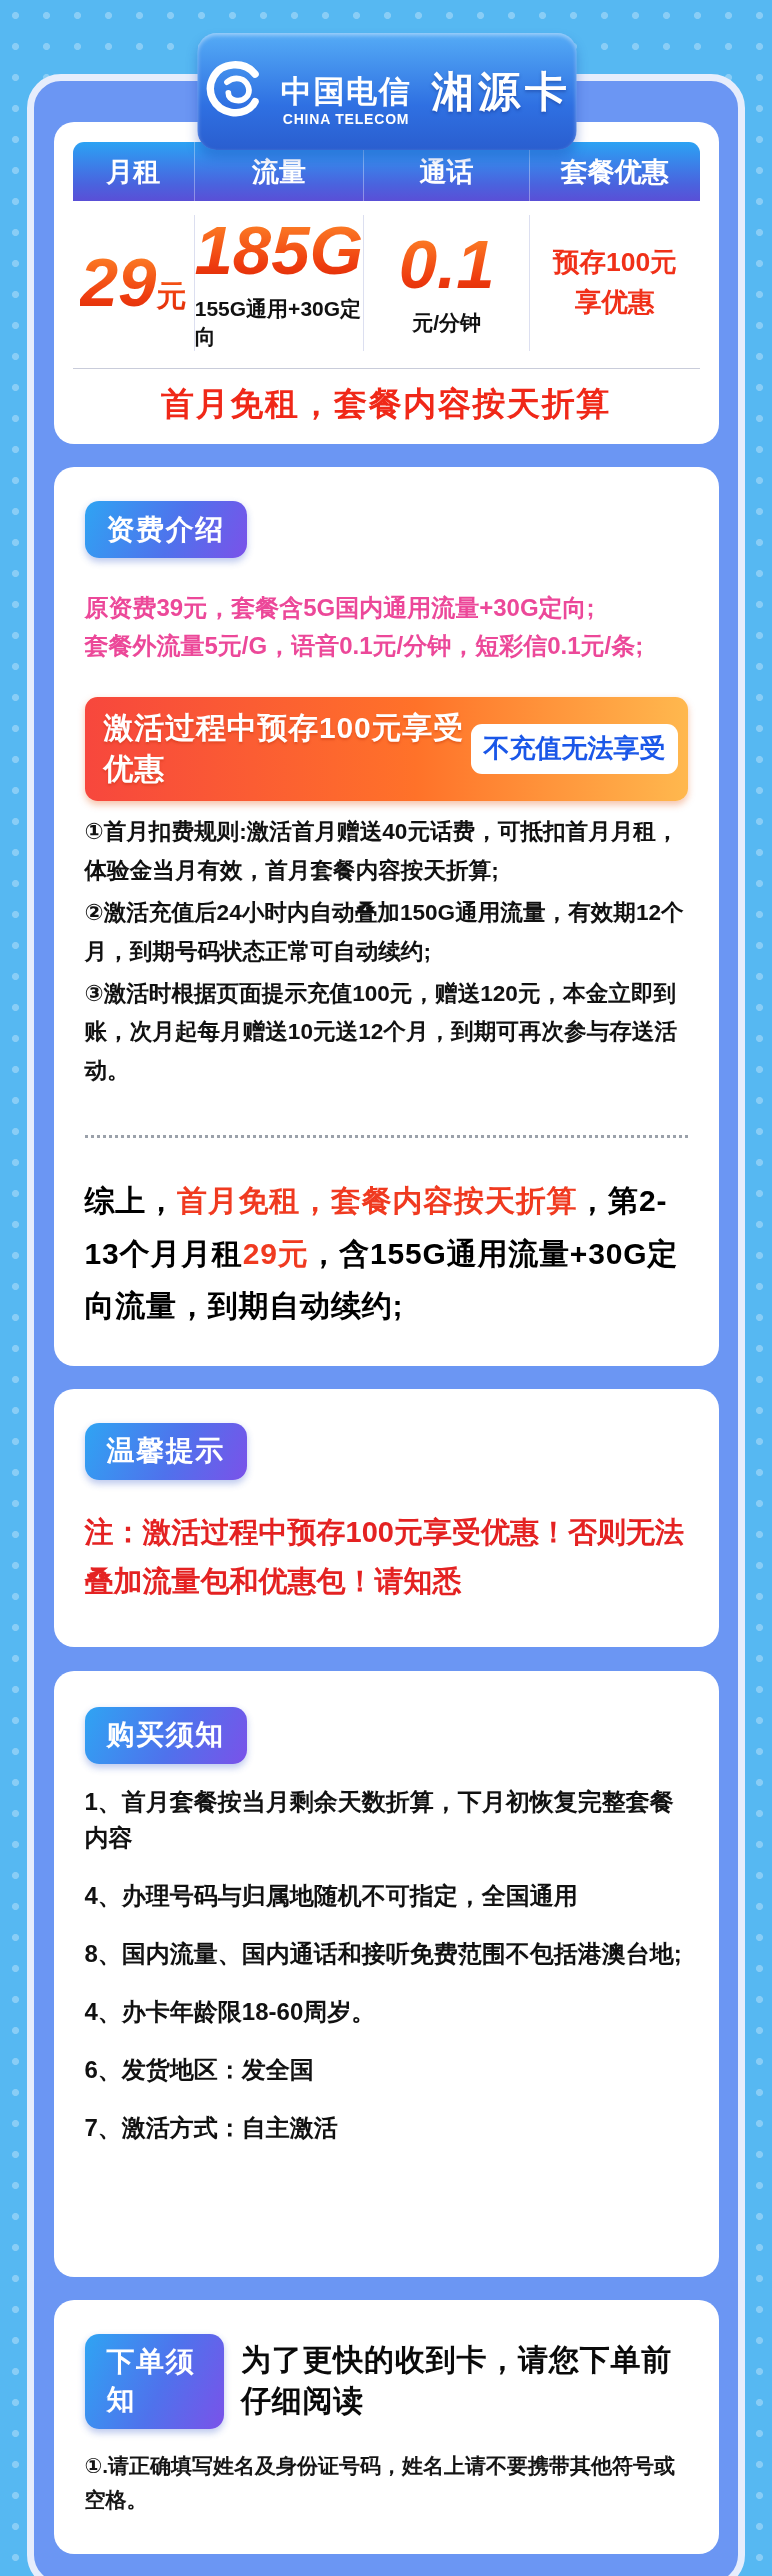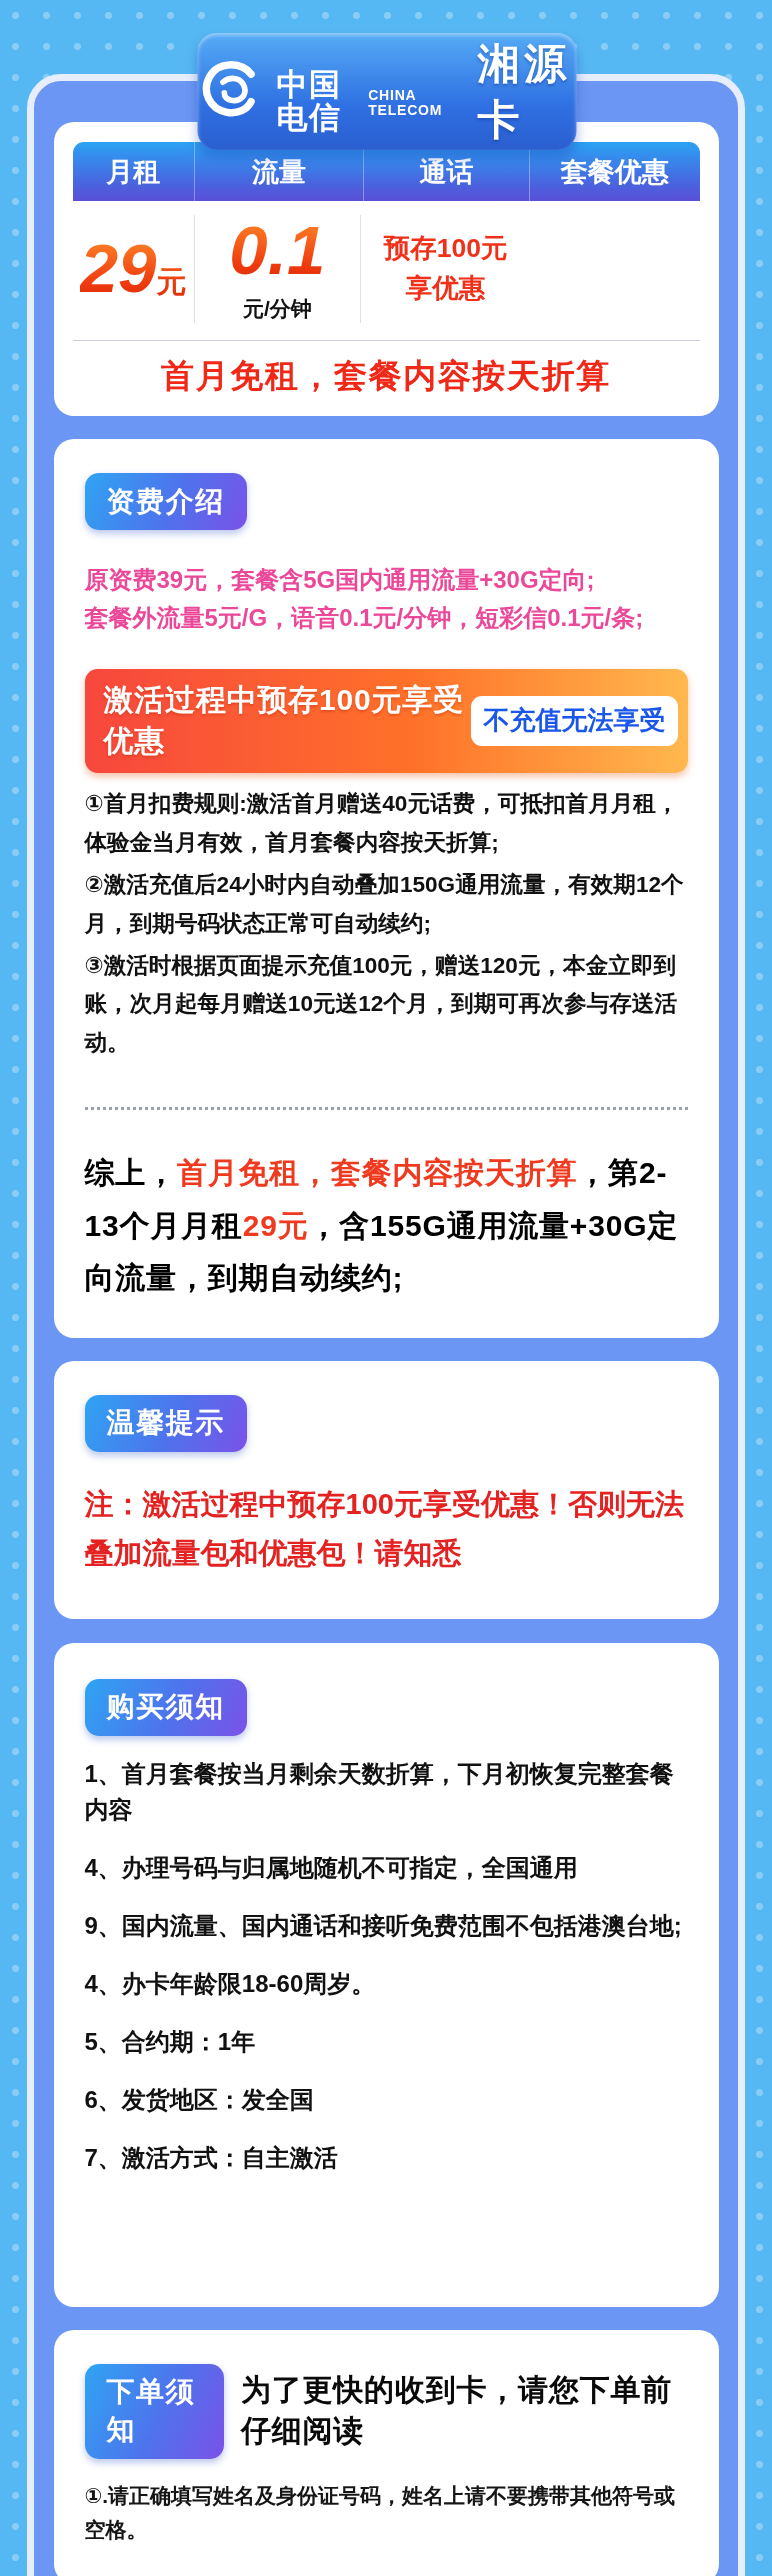--- a/index.html
+++ b/index.html
@@ -14,21 +14,21 @@
   
   .header-badge {
     position:absolute; top:33px; left:50%; transform:translateX(-50%);
     width:379px; height:117px; z-index:5;
     background:linear-gradient(180deg,#55ACF6 0%,#2F70E2 62%,#2A5ECF 100%);
     border-radius:19px;
     box-shadow:0 7.8px 11px rgba(30,70,180,.35), inset 0 2.3px 4.7px rgba(255,255,255,.45);
     display:flex; align-items:center; justify-content:center; gap:12.5px; color:#fff;
   }
   .logo-svg { width:67px; height:67px; flex:0 0 auto; }
-  .brand-col { display:flex; flex-direction:row; align-items:center; line-height:1.05;margin-top:20px; }
+  .brand-col { display:flex; flex-direction:column; align-items:center; line-height:1.05;margin-top:20px; }
   .brand-cn { font-size:31px; font-weight:800; letter-spacing:1.6px; }
   .brand-en { font-size:14px; font-weight:700; letter-spacing:0.8px; margin-top:3.1px; }
   .product-name { font-size:42px; font-weight:900; letter-spacing:4.7px; margin-left:7.8px;
     text-shadow:0 2.3px 3.1px rgba(20,50,140,.45); }
   
   .container {
     position:absolute; top:74px; left:27px; width:718px;
     border:7px solid #E6EDFC; border-radius:34px;
     background:#6B96F3; padding:41px 19.5px 28px;
   }
@@ -111,20 +111,24 @@
     <div class="plan-head" data-name="plan-table-header">
       <div class="hcell c1" data-name="plan-header-monthly-fee">月租</div>
       <div class="hcell c2" data-name="plan-header-data">流量</div>
       <div class="hcell c3" data-name="plan-header-call">通话</div>
       <div class="hcell c4" data-name="plan-header-offer">套餐优惠</div>
     </div>
     <div class="plan-body" data-name="plan-table-values">
       <div class="bcell c1" data-name="plan-cell-monthly-fee">
         <div class="bigval" data-name="monthly-fee-value"><span>29</span><span class="unit">元</span></div>
       </div>
+      <div class="bcell c2" data-name="plan-cell-data">
+        <div class="bigval" data-name="data-value">185G</div>
+        <div class="subval" data-name="data-sub-label">155G通用+30G定向</div>
+      </div>
       <div class="bcell c3" data-name="plan-cell-call">
         <div class="bigval" data-name="call-value">0.1</div>
         <div class="subval" data-name="call-sub-label">元/分钟</div>
       </div>
       <div class="bcell c4" data-name="plan-cell-offer">
         <div class="offer-line" data-name="offer-line-1">预存100元</div>
         <div class="offer-line" data-name="offer-line-2">享优惠</div>
       </div>
     </div>
     <div class="plan-foot" data-name="plan-footer-note">首月免租，套餐内容按天折算</div>
@@ -152,23 +156,22 @@
   <div class="card card-tips" data-name="tips-card">
     <span class="section-badge" data-name="tips-section-badge">温馨提示</span>
     <p class="tips-note" data-name="tips-note">注：激活过程中预存100元享受优惠！否则无法叠加流量包和优惠包！请知悉</p>
   </div>
 
   <div class="card card-purchase" data-name="purchase-card">
     <span class="section-badge" data-name="purchase-section-badge">购买须知</span>
     <div class="purchase-list" data-name="purchase-list">
       <p data-name="purchase-item">1、首月套餐按当月剩余天数折算，下月初恢复完整套餐内容</p>
       <p data-name="purchase-item">4、办理号码与归属地随机不可指定，全国通用</p>
-      <p data-name="purchase-item">9、国内流量、国内通话和接听免费范围不包括港澳台地;</p>
+      <p data-name="purchase-item">8、国内流量、国内通话和接听免费范围不包括港澳台地;</p>
       <p data-name="purchase-item">4、办卡年龄限18-60周岁。</p>
-      <p data-name="purchase-item">5、合约期：1年</p>
       <p data-name="purchase-item">6、发货地区：发全国</p>
       <p data-name="purchase-item">7、激活方式：自主激活</p>
     </div>
   </div>
 
   <div class="card card-order" data-name="order-card">
     <div class="order-head" data-name="order-card-header">
       <span class="section-badge" data-name="order-section-badge">下单须知</span>
       <span class="order-title" data-name="order-title">为了更快的收到卡，请您下单前仔细阅读</span>
     </div>

